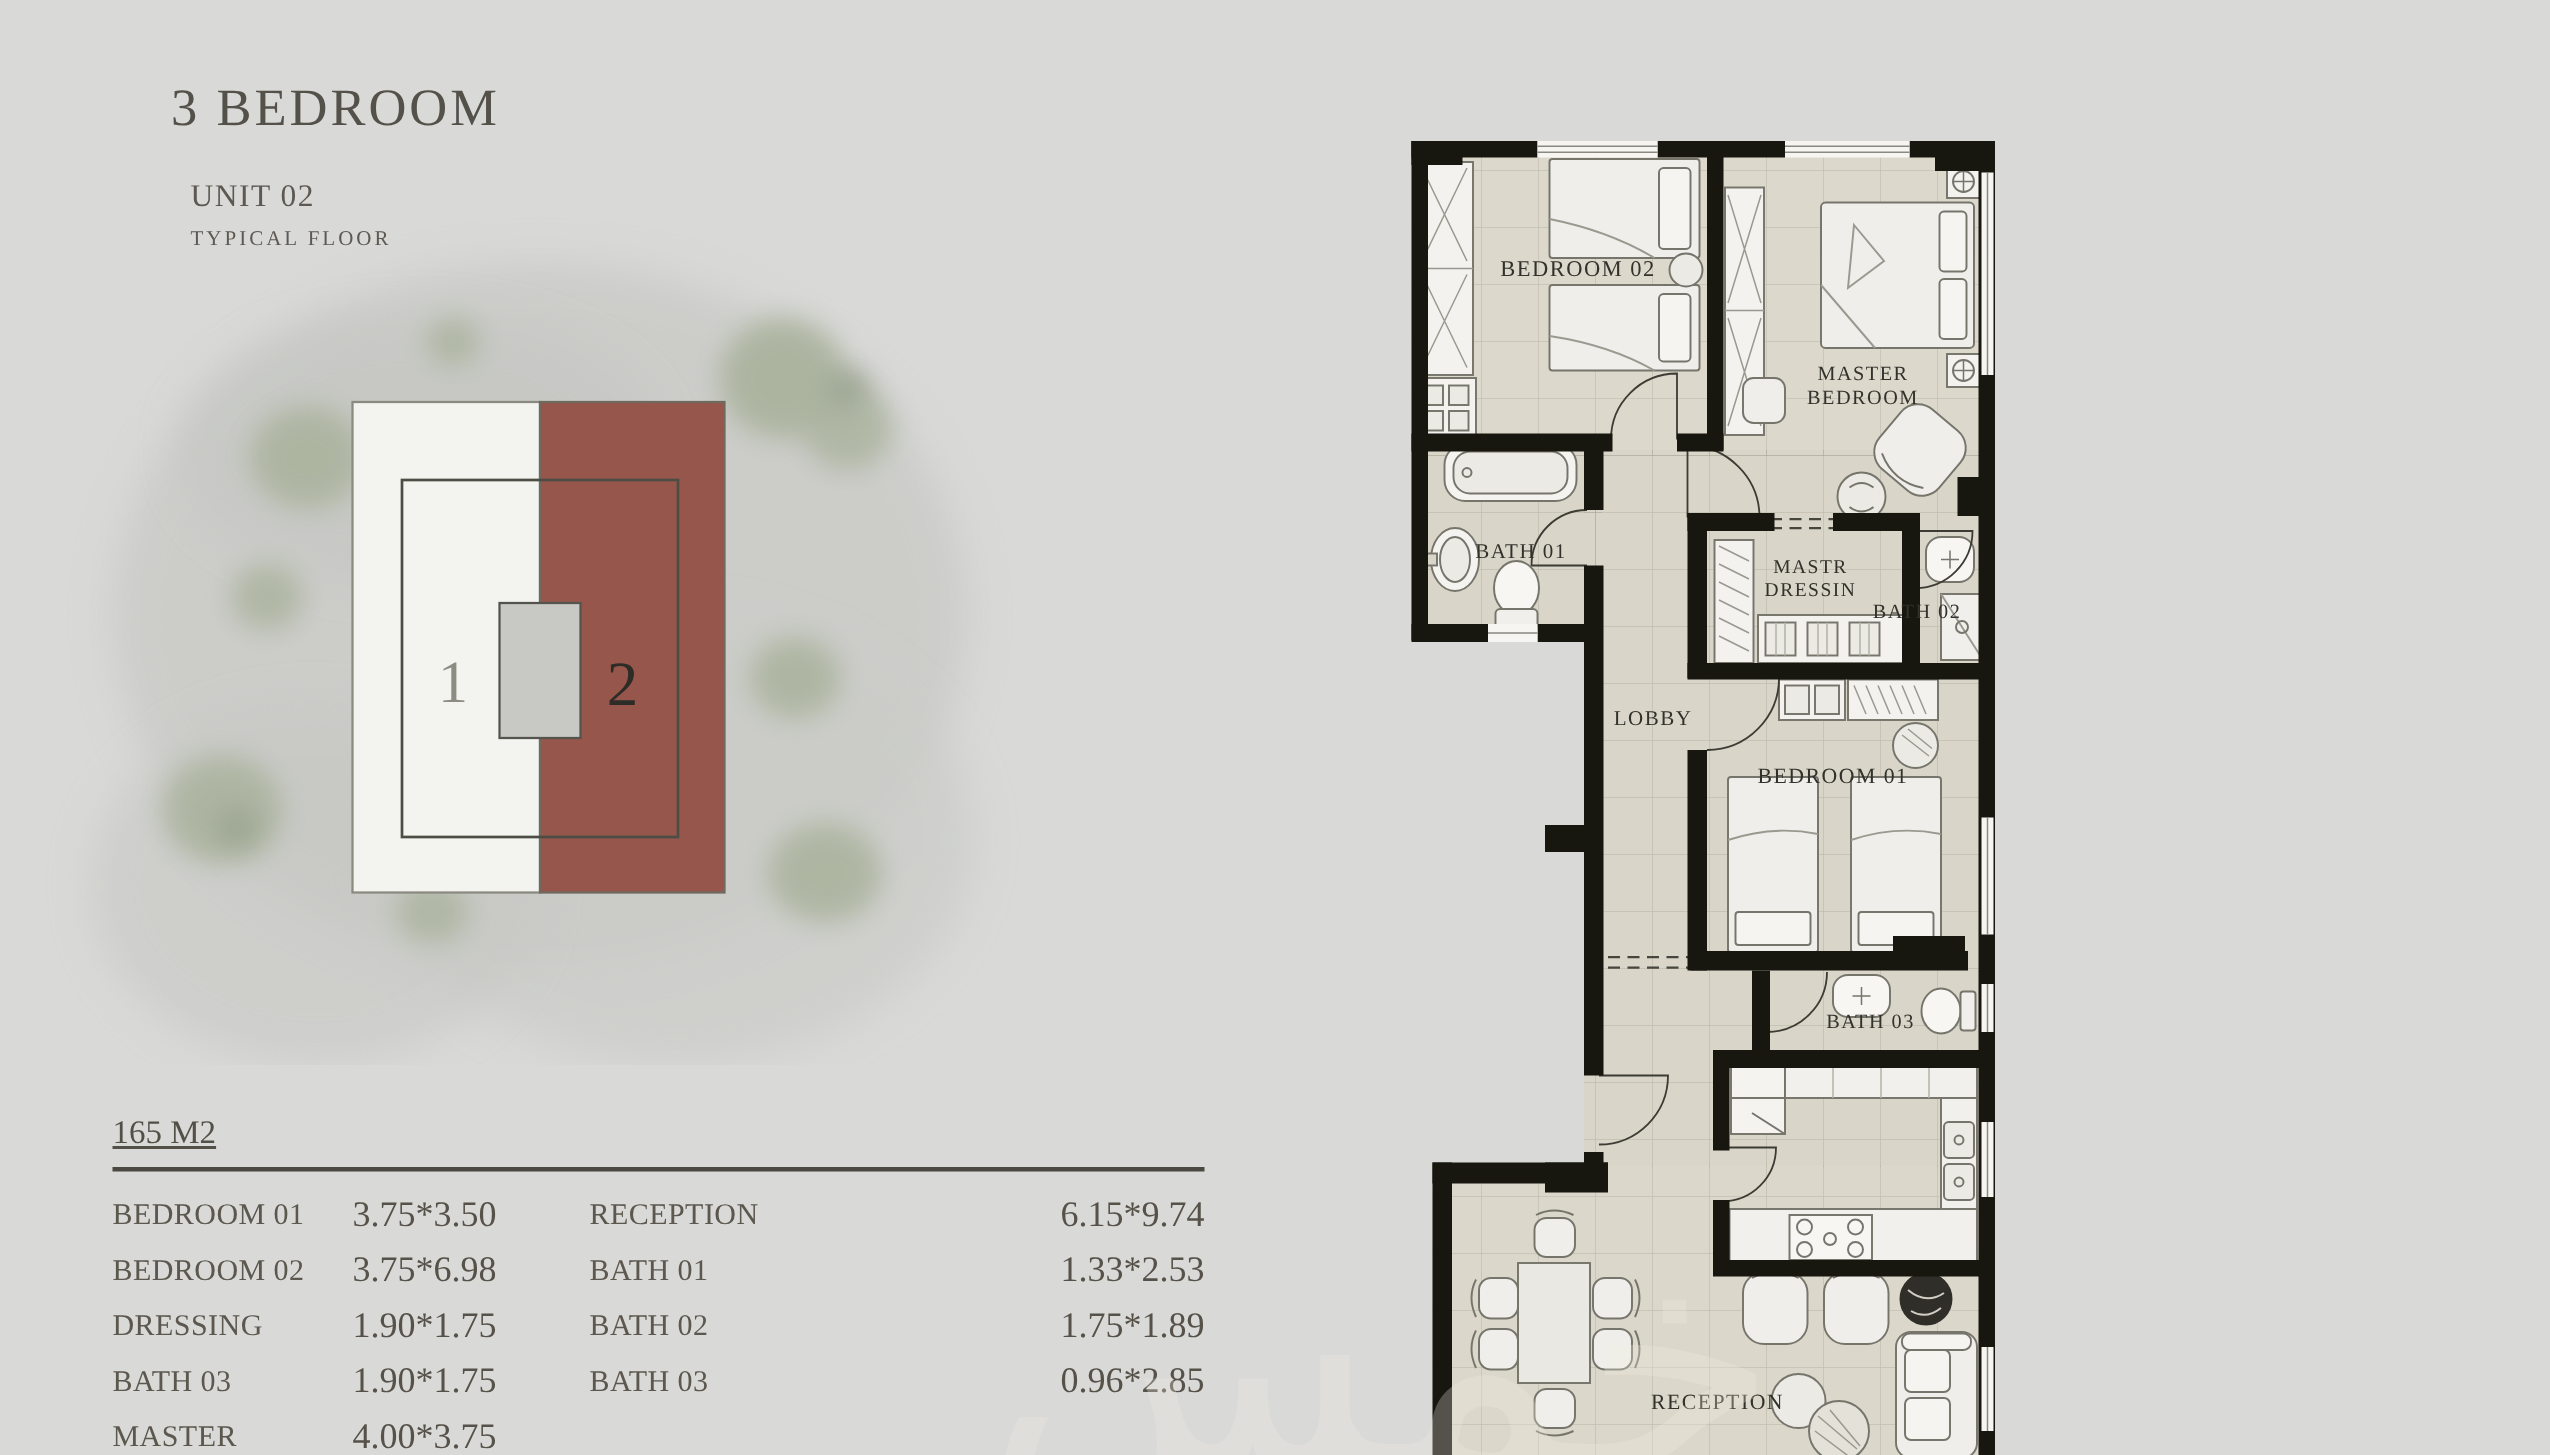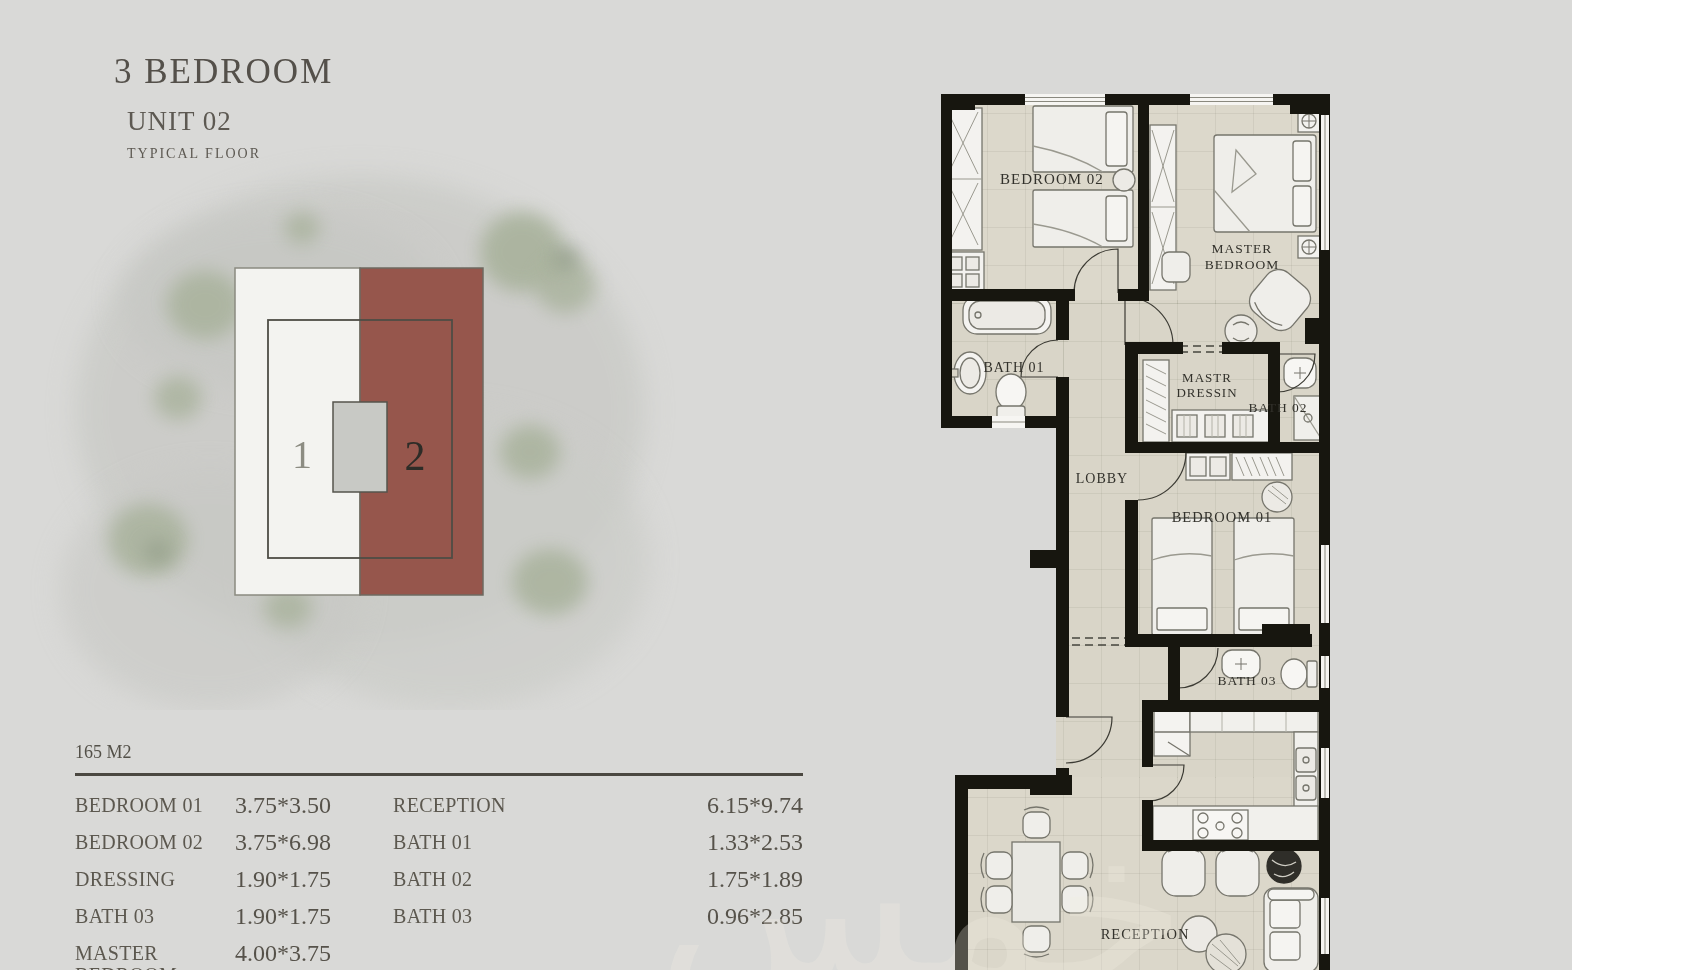--- a/index.html
+++ b/index.html
@@ -1,33 +1,33 @@
 <!DOCTYPE html>
 <html><head>
 <meta charset="utf-8">
 <style>
   html,body{margin:0;padding:0;}
   .page{
-    position:relative;width:1572px;height:970px;overflow:hidden;
+    position:relative;width:1700px;height:970px;overflow:hidden;
     background:#d9d9d7;
     font-family:"Liberation Serif", serif;
     color:#55524a;
   }
   
   .title-block{position:absolute;left:114px;top:52px;}
   .title-main{font-size:35px;letter-spacing:2px;color:#54504a;font-weight:400;}
-  .title-sub{font-size:27px;letter-spacing:1px;color:#5d5952;margin-left:13px;margin-top:14px;}
+  .title-sub{font-size:21px;letter-spacing:1px;color:#5d5952;margin-left:13px;margin-top:26px;}
   .title-sub2{font-size:14px;letter-spacing:2px;color:#5d5952;margin-left:13px;margin-top:9px;}
   
   .site-plan{position:absolute;left:30px;top:130px;}
   
   .area-table{position:absolute;left:75px;top:742px;width:728px;}
   .at-header{display:flex;justify-content:space-between;align-items:baseline;}
   .at-title{font-size:22px;letter-spacing:.5px;color:#535048;}
-  .at-total{font-size:18px;color:#535048;}
+  .at-total{font-size:22px;color:#535048;text-decoration:underline;}
   .at-rule{border:none;border-top:3px solid #4b4841;margin:10px 0 18px 0;}
   .at-cols{display:flex;}
   .at-col-left{width:256px;}
   .at-col-right{width:410px;margin-left:62px;}
   .at-row{display:flex;justify-content:space-between;margin-bottom:15px;line-height:22px;}
   .at-label{font-size:20px;color:#5c584f;letter-spacing:.3px;}
   .at-dims{font-size:24px;color:#56524a;}
   
   .floor-plan{position:absolute;left:935px;top:85px;}
   .plan-label{font-family:"Liberation Serif",serif;fill:#32312b;letter-spacing:1px;}

